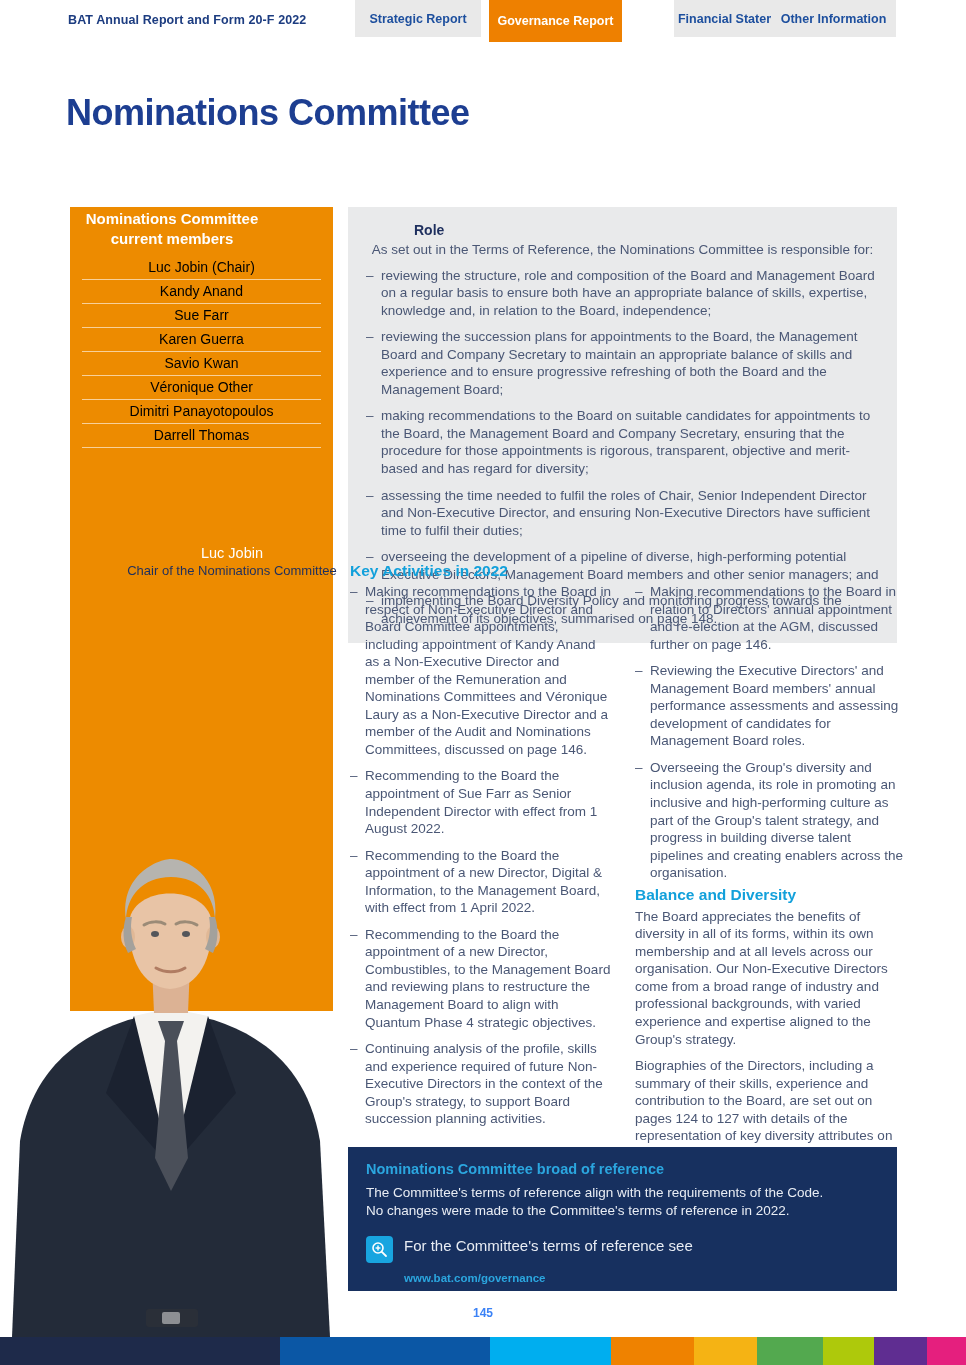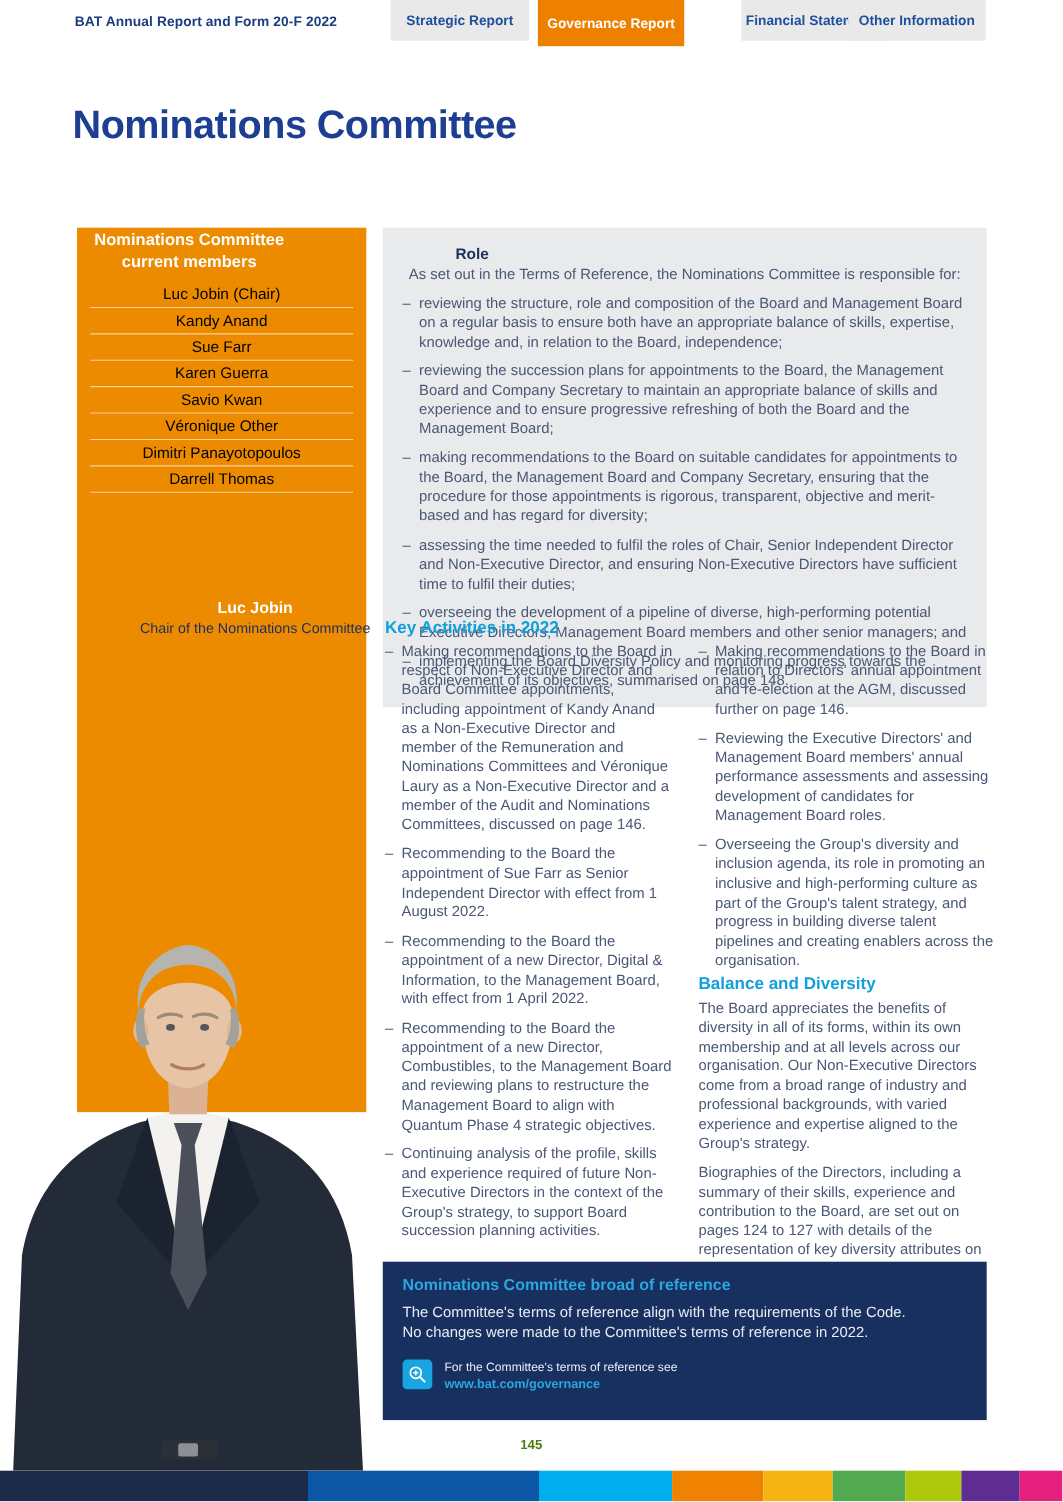--- a/index.html
+++ b/index.html
@@ -16,21 +16,21 @@
   .tab-3{left:630px;width:133px;margin-left:44px;}
   .tab-4{left:771px;width:125px;}
 
   .page-title{position:absolute;left:66px;top:92px;font-size:36px;font-weight:bold;color:#1d3e91;letter-spacing:-.5px;}
 
   
   .sidebar{position:absolute;left:70px;top:207px;width:263px;height:804px;background:#ed8b00;box-sizing:border-box;padding:2px 12px;text-align:center;}
   .sidebar-title{color:#ffffff;font-size:15px;font-weight:bold;line-height:1.32;width:180px;margin-bottom:7px;}
   .member{color:#000000;font-size:14px;padding:3px 0 4px 0;border-bottom:1px solid rgba(255,255,255,.6);}
   .caption{position:absolute;left:12px;top:338px;width:300px;}
-  .caption-name{color:#ffffff;font-size:14.5px;font-weight:bold;margin-bottom:2px;}
+  .caption-name{color:#ffffff;font-size:14.5px;font-weight:normal;margin-bottom:2px;}
   .caption-role{color:#1e2f5e;font-size:13px;}
 
   
   .portrait{position:absolute;left:8px;top:853px;width:325px;height:484px;z-index:3;}
 
   
   .role-box{position:absolute;left:348px;top:207px;width:549px;box-sizing:border-box;background:#e9eaeb;padding:15px 18px 16px 18px;}
   .role-heading{color:#1e2f5e;font-size:14px;font-weight:bold;margin-bottom:3px;padding-left:48px;}
   .role-intro{color:#4a5775;font-size:13.5px;line-height:1.3;margin-bottom:8px;text-align:center;}
   ul.dash{list-style:none;margin:0;padding:0;}
@@ -45,25 +45,25 @@
   .bd-heading{color:#12a0db;font-size:15.5px;font-weight:bold;margin:4px 0 4px 0;}
   .bd-par{color:#4a5775;font-size:13.5px;line-height:1.3;margin:0 0 9px 0;}
 
   
   .terms-box{position:absolute;left:348px;top:1147px;width:549px;height:144px;box-sizing:border-box;background:#17305f;padding:14px 18px;}
   .terms-heading{color:#2ba6df;font-size:14.5px;font-weight:bold;margin-bottom:7px;}
   .terms-line{color:#e9edf4;font-size:13.5px;line-height:1.32;}
   .terms-link-row{display:flex;align-items:flex-start;margin-top:16px;}
   .zoom-icon{width:27px;height:27px;background:#18a5e0;border-radius:4px;display:flex;align-items:center;justify-content:center;flex:0 0 auto;cursor:pointer;}
   .terms-link-text{margin-left:11px;padding-top:1px;}
-  .terms-link-label{color:#e9edf4;font-size:11px;margin-bottom:4px;}
+  .terms-link-label{color:#e9edf4;font-size:15px;margin-bottom:18px;}
   .terms-link-url{color:#2ba6df;font-size:11.5px;font-weight:bold;cursor:pointer;}
 
   
-  .page-number{position:absolute;left:0;top:1306px;width:966px;text-align:center;color:#4d7c0f;font-size:12px;font-weight:bold;}
+  .page-number{position:absolute;left:0;top:1306px;width:966px;text-align:center;color:#3b82f6;font-size:12px;font-weight:bold;}
   .color-bar{position:absolute;left:0;top:1337px;width:966px;height:28px;display:flex;}
   .color-bar div{height:100%;}
 </style>
 </head>
 <body>
 
 <div class="page">
 
   <div class="report-title">BAT Annual Report and Form 20-F 2022</div>
   <div class="tab tab-1">Strategic Report</div>

